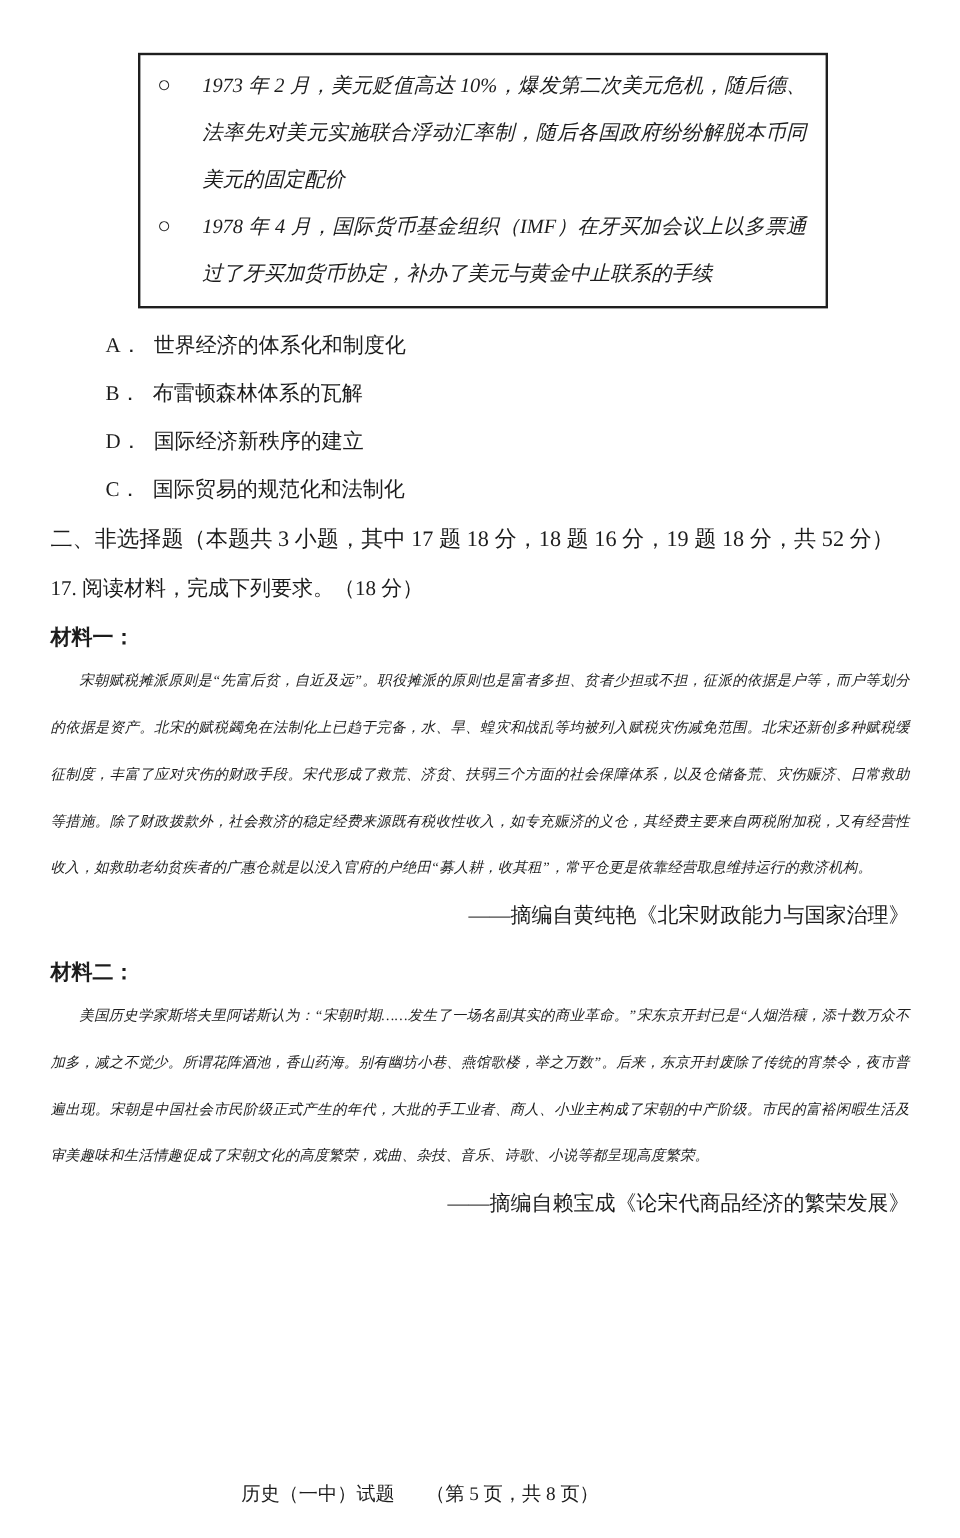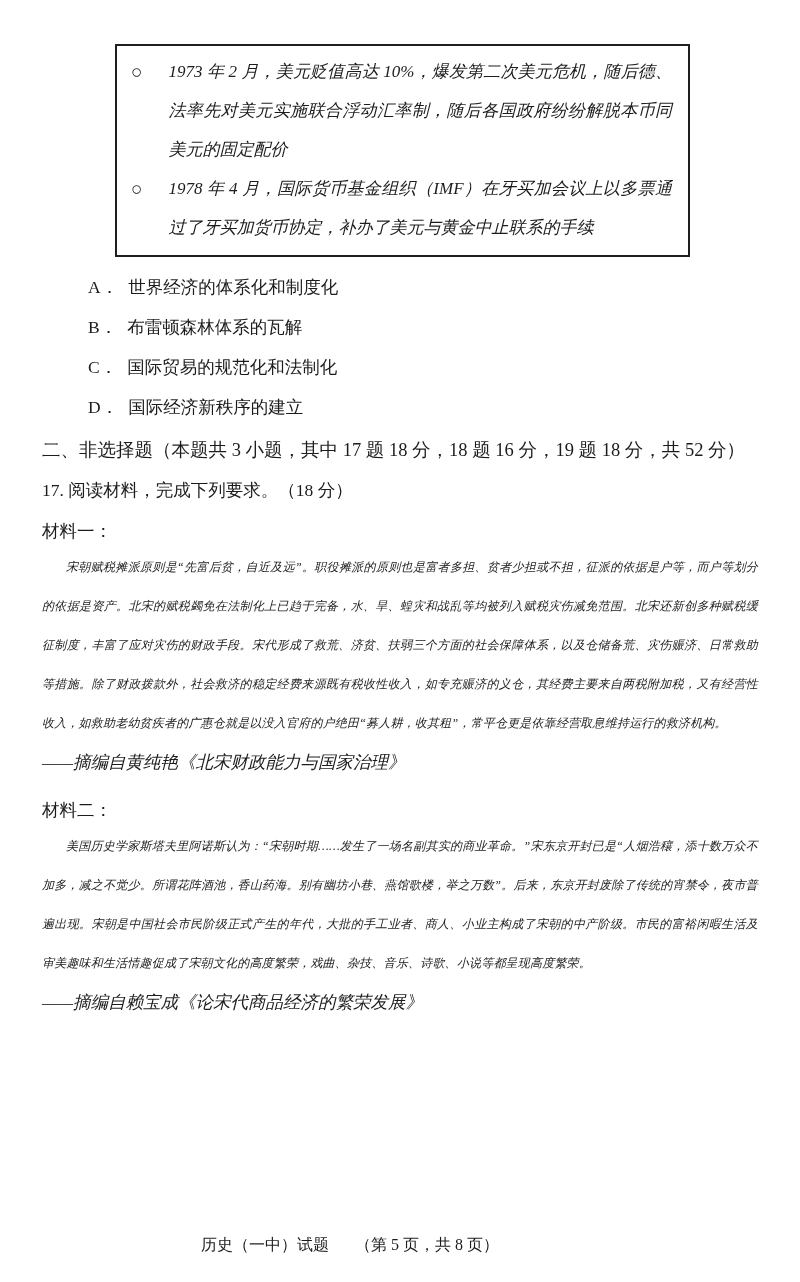--- a/index.html
+++ b/index.html
@@ -66,37 +66,36 @@
     line-height: 27px;
   }
   .stem {
     margin-top: 13px;
     font-size: 17.5px;
     line-height: 26px;
   }
   .material-label {
     margin-top: 15px;
     font-size: 17.5px;
-    font-weight: normal;
+    font-weight: bold;
     line-height: 26px;
   }
   .material-text {
     margin: 4px 0 0 0;
     font-size: 12px;
     line-height: 39px;
     text-align: justify;
     text-indent: 2em;
     font-style: italic; 
     letter-spacing: 0.2px;
   }
   .source-line {
     font-size: 17.5px;
     line-height: 39px;
-    text-align: left;
-    font-style: italic;
+    text-align: right;
   }
   .footer {
     position: absolute;
     left: 0;
     bottom: 26px;
     width: 700px;
     text-align: center;
     font-size: 16px;
     color: #1c1c1c;
   }
@@ -121,24 +120,24 @@
   </div>
 
   <div class="options">
     <div class="option">
       <span class="opt-label">A．</span><span>世界经济的体系化和制度化</span>
     </div>
     <div class="option">
       <span class="opt-label">B．</span><span>布雷顿森林体系的瓦解</span>
     </div>
     <div class="option">
-      <span class="opt-label">C．</span><span>国际贸易的规范化和法制化</span>
+      <span class="opt-label">D．</span><span>国际经济新秩序的建立</span>
     </div>
     <div class="option">
-      <span class="opt-label">D．</span><span>国际经济新秩序的建立</span>
+      <span class="opt-label">C．</span><span>国际贸易的规范化和法制化</span>
     </div>
   </div>
 
   <div class="section-header">二、非选择题（本题共 3 小题，其中 17 题 18 分，18 题 16 分，19 题 18 分，共 52 分）</div>
 
   <div class="stem">17. 阅读材料，完成下列要求。（18 分）</div>
 
   <div class="material-label">材料一：</div>
   <p class="material-text">宋朝赋税摊派原则是“先富后贫，自近及远”。职役摊派的原则也是富者多担、贫者少担或不担，征派的依据是户等，而户等划分的依据是资产。北宋的赋税蠲免在法制化上已趋于完备，水、旱、蝗灾和战乱等均被列入赋税灾伤减免范围。北宋还新创多种赋税缓征制度，丰富了应对灾伤的财政手段。宋代形成了救荒、济贫、扶弱三个方面的社会保障体系，以及仓储备荒、灾伤赈济、日常救助等措施。除了财政拨款外，社会救济的稳定经费来源既有税收性收入，如专充赈济的义仓，其经费主要来自两税附加税，又有经营性收入，如救助老幼贫疾者的广惠仓就是以没入官府的户绝田“募人耕，收其租”，常平仓更是依靠经营取息维持运行的救济机构。</p>
   <div class="source-line">——摘编自黄纯艳《北宋财政能力与国家治理》</div>

